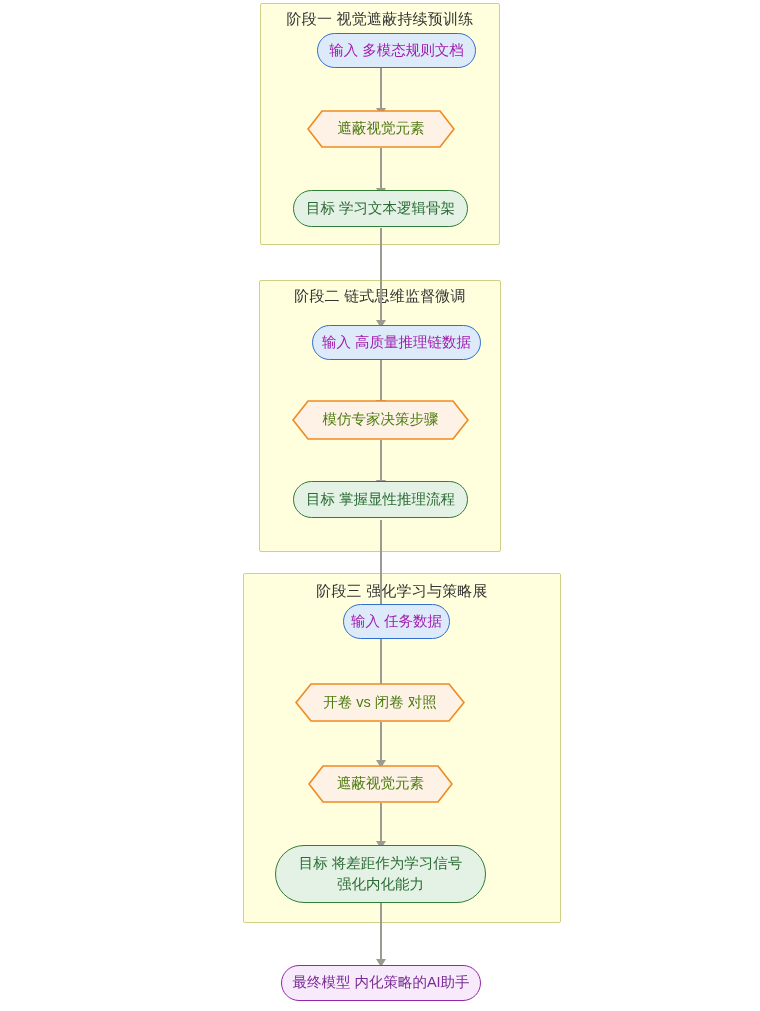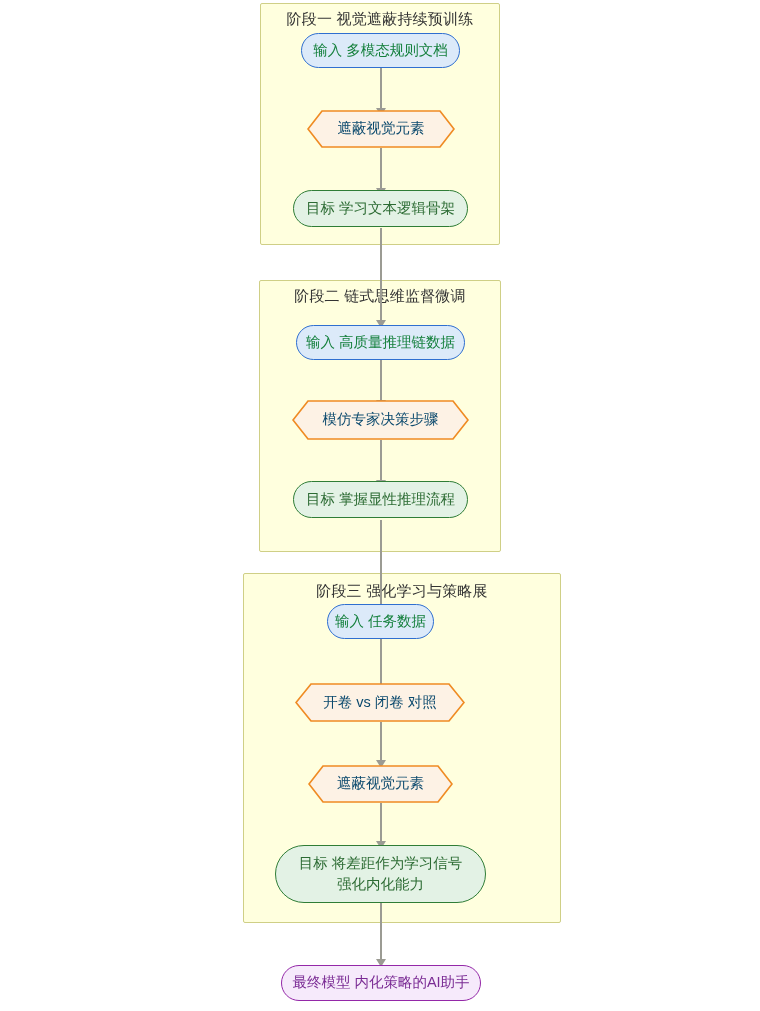--- a/index.html
+++ b/index.html
@@ -57,41 +57,42 @@
 
   
   .node-stadium {
     border-width: 1.6px;
     border-style: solid;
   }
 
   .node-input {
     background: #dceaf9;
     border-color: #2f6fd0;
-    color: #15803d;
+    color: #a21caf;
     border-radius: 999px;
+    margin-left: 16px;
   }
   .node-goal {
     background: #e3f2e5;
     border-color: #2f7d36;
     color: #2c6b33;
     border-radius: 999px;
   }
   .node-final {
     background: #f6eafb;
     border-color: #9428a8;
     color: #7a2b94;
     border-radius: 999px;
   }
 
   
   .node-hex {
     background: transparent;
     border: none;
-    color: #0c4a6e;
+    color: #4d7c0f;
   }
   .node-hex .hex-shape {
     position: absolute;
     left: 0; top: 0;
     width: 100%;
     height: 100%;
     z-index: -1;
   }
   .node-hex .hex-label {
     position: relative;

